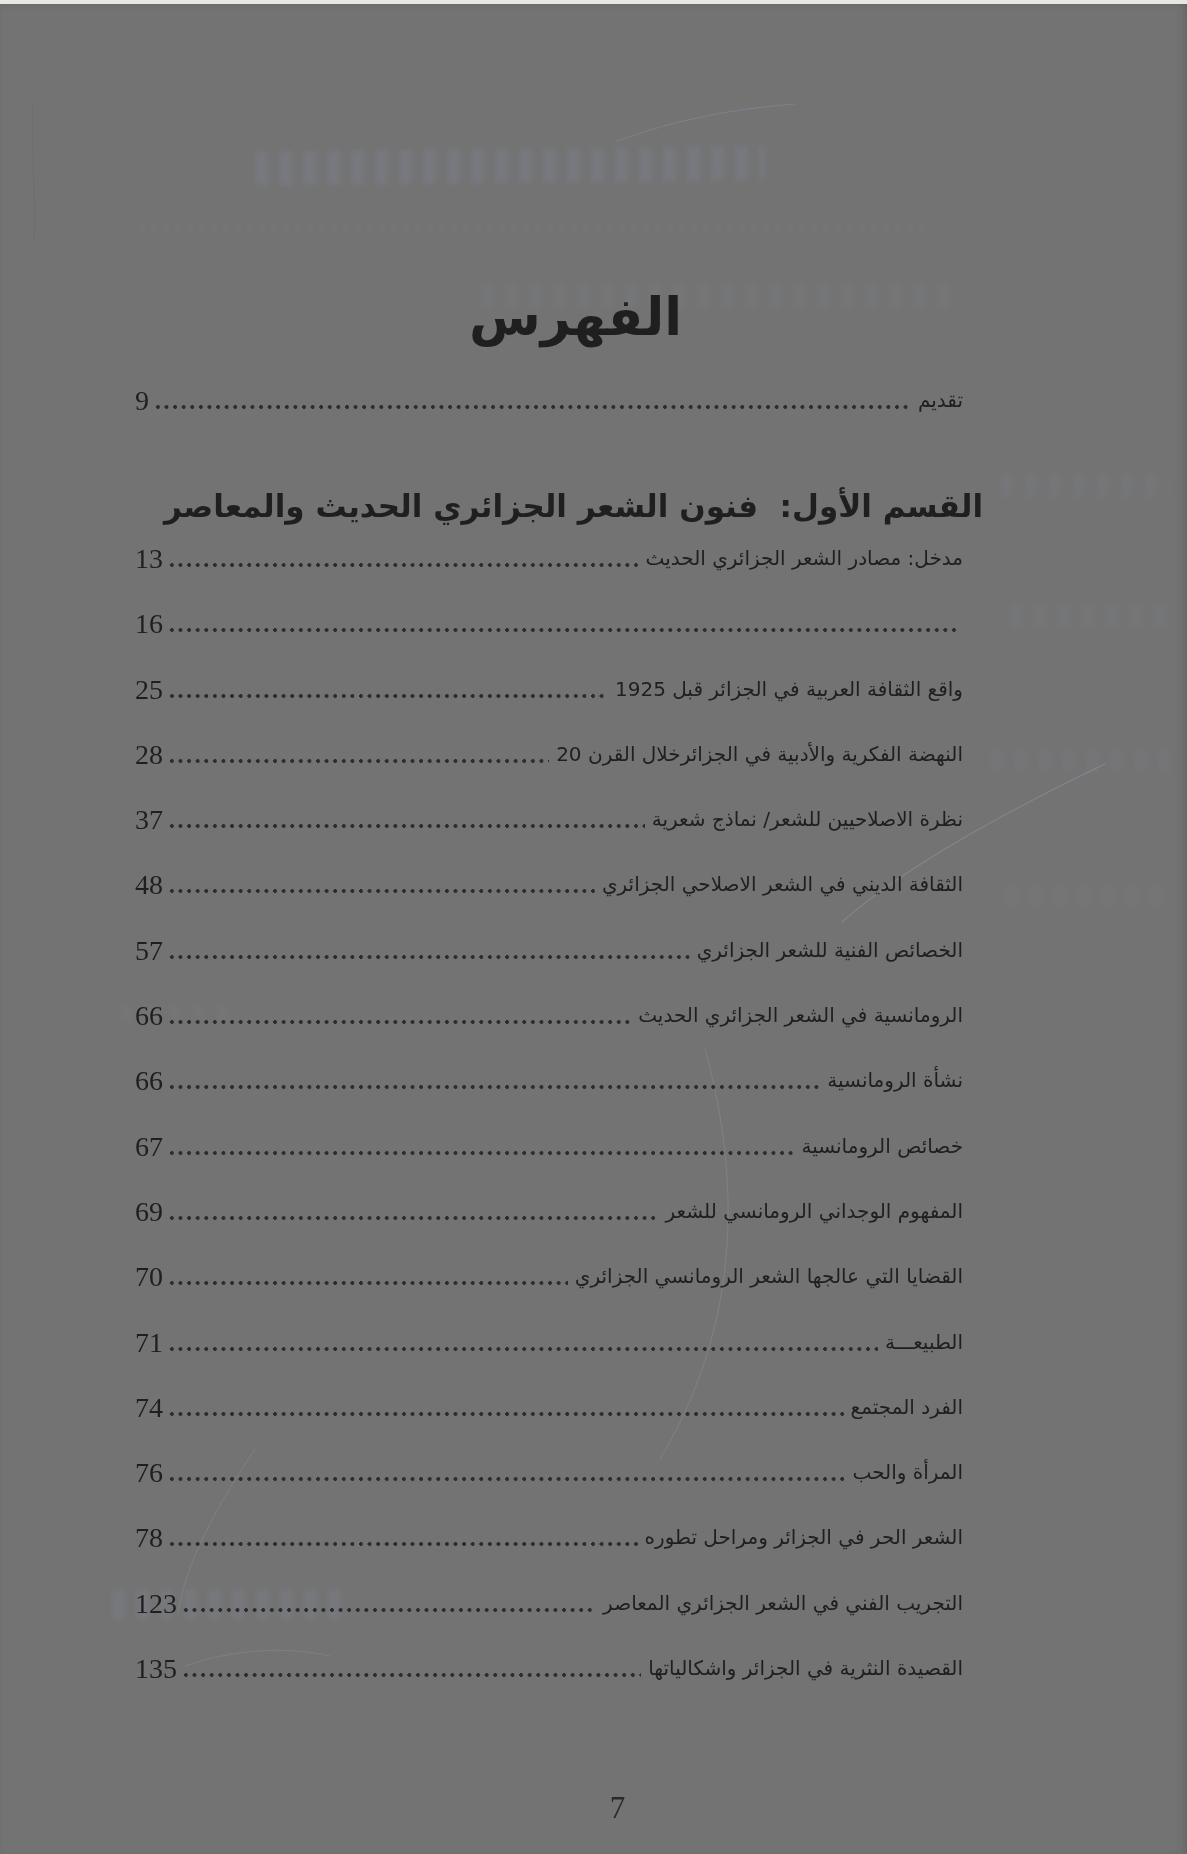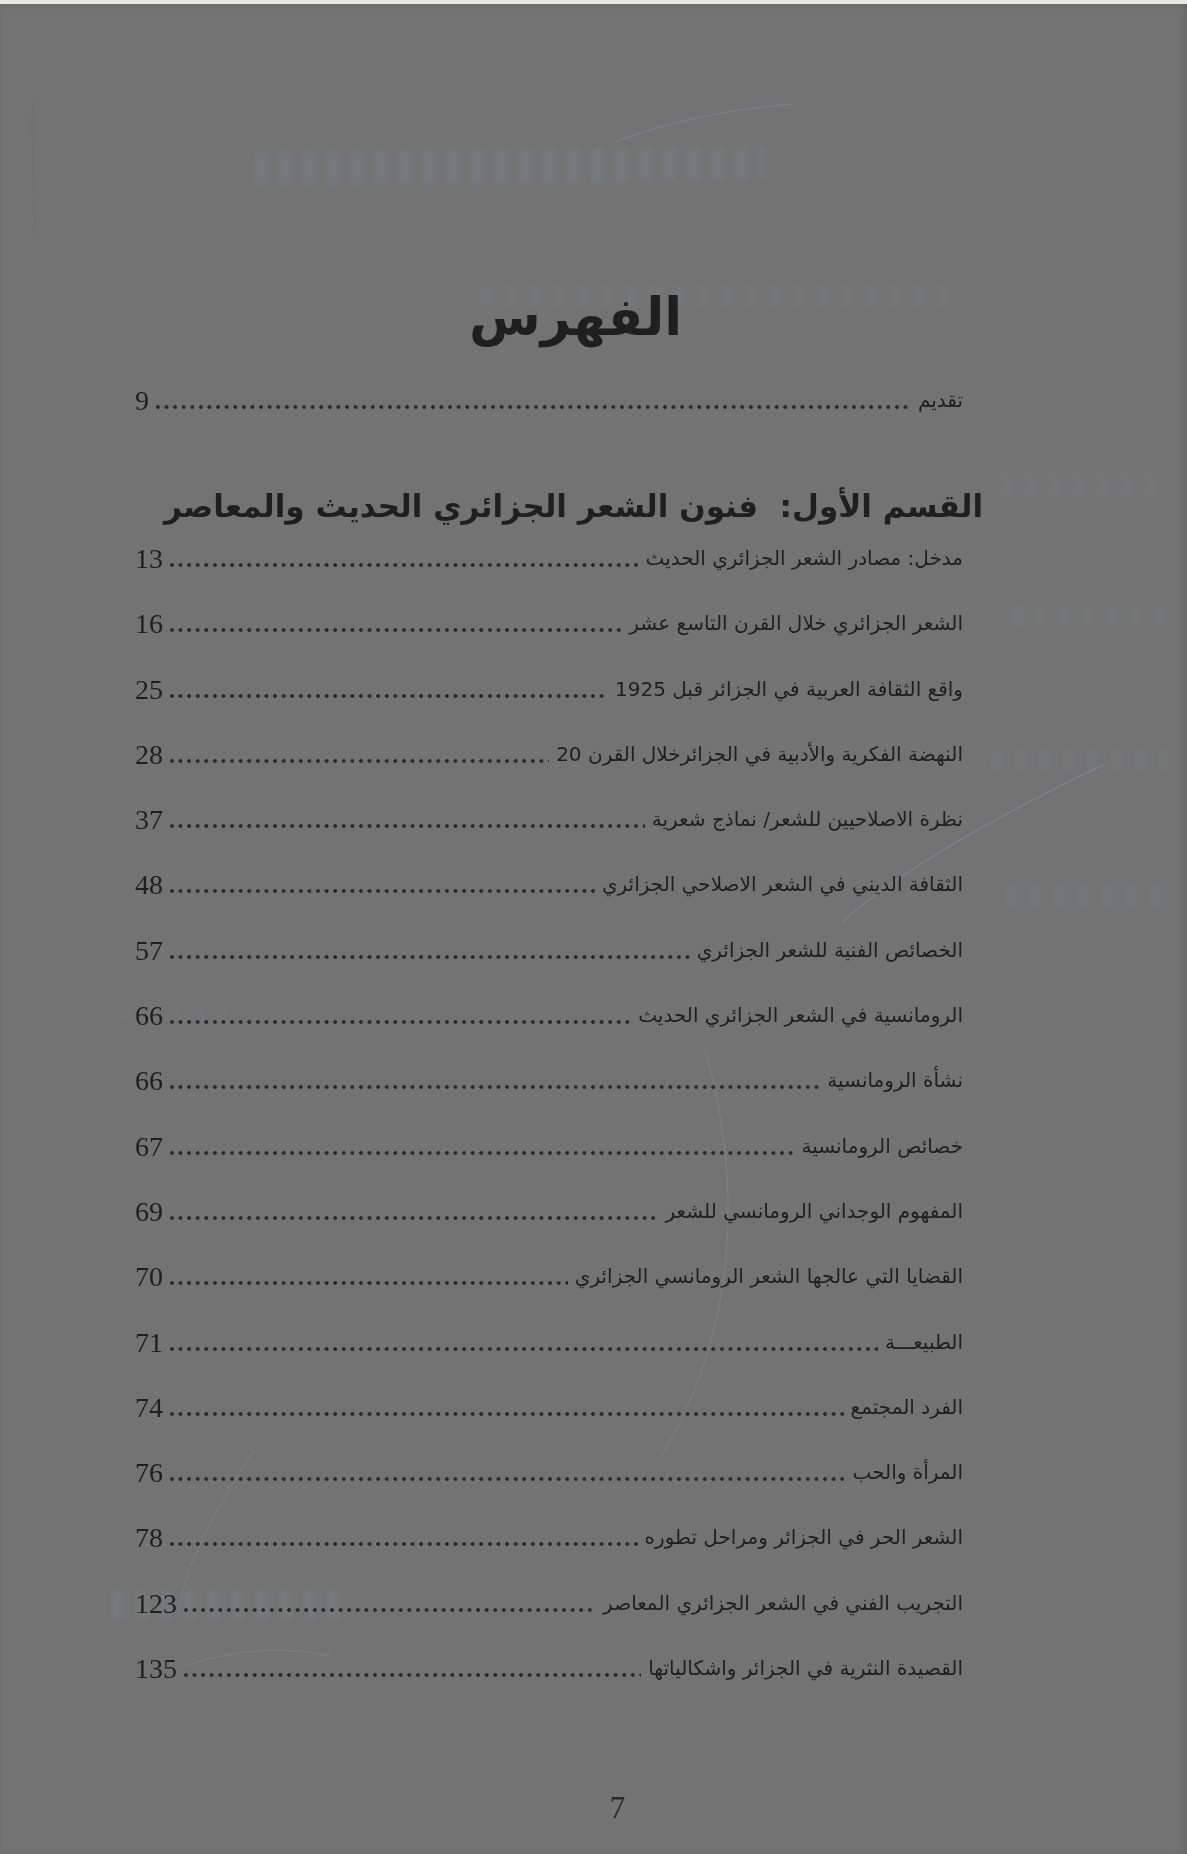--- a/index.html
+++ b/index.html
@@ -124,21 +124,20 @@
   <h2 class="section-header">القسم الأول:  فنون الشعر الجزائري الحديث والمعاصر</h2>
 
   <div class="entries" id="entries">
   <div class="toc-row">
     <span class="toc-label">مدخل: مصادر الشعر الجزائري الحديث</span>
     <span class="dot-leader"></span>
     <span class="page-ref">13</span>
   </div>
 
   <div class="toc-row">
-    <span class="toc-label">الشعر الجزائري خلال القرن التاسع عشر</span>
     <span class="dot-leader"></span>
     <span class="page-ref">16</span>
   </div>
 
   <div class="toc-row">
     <span class="toc-label">واقع الثقافة العربية في الجزائر قبل 1925</span>
     <span class="dot-leader"></span>
     <span class="page-ref">25</span>
   </div>
 

